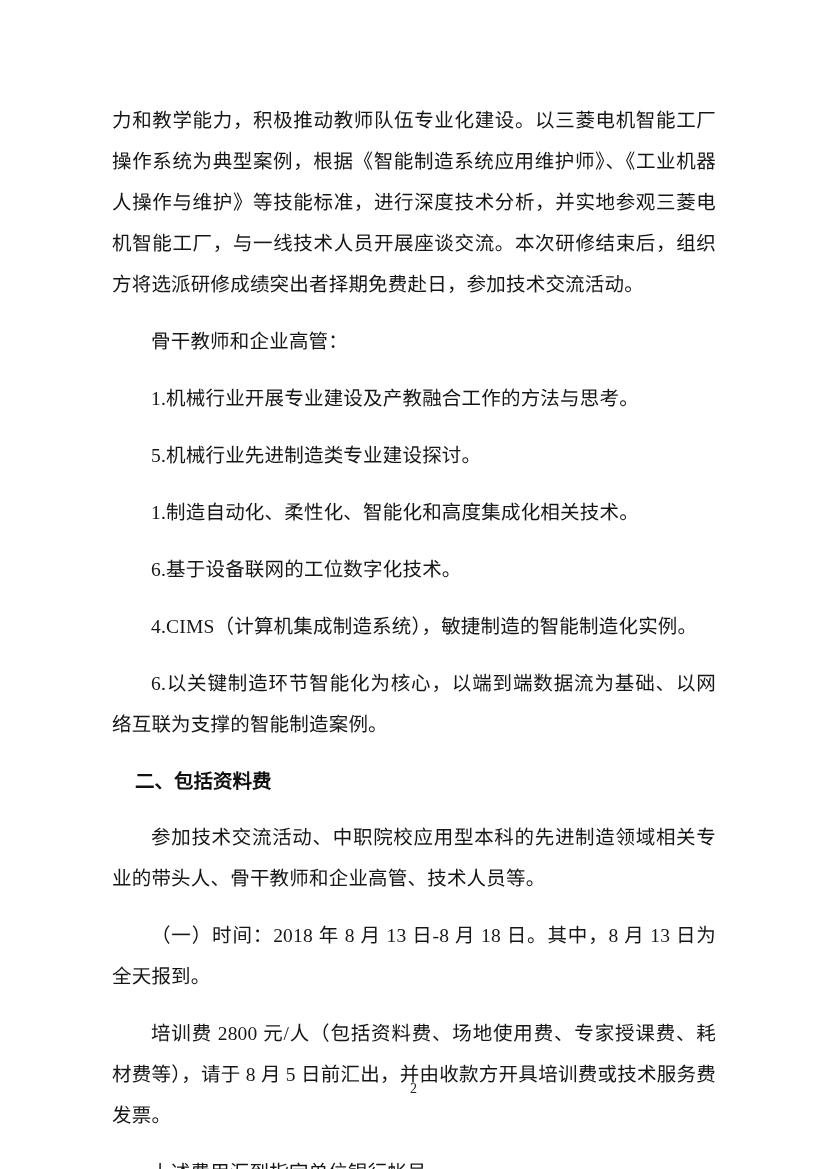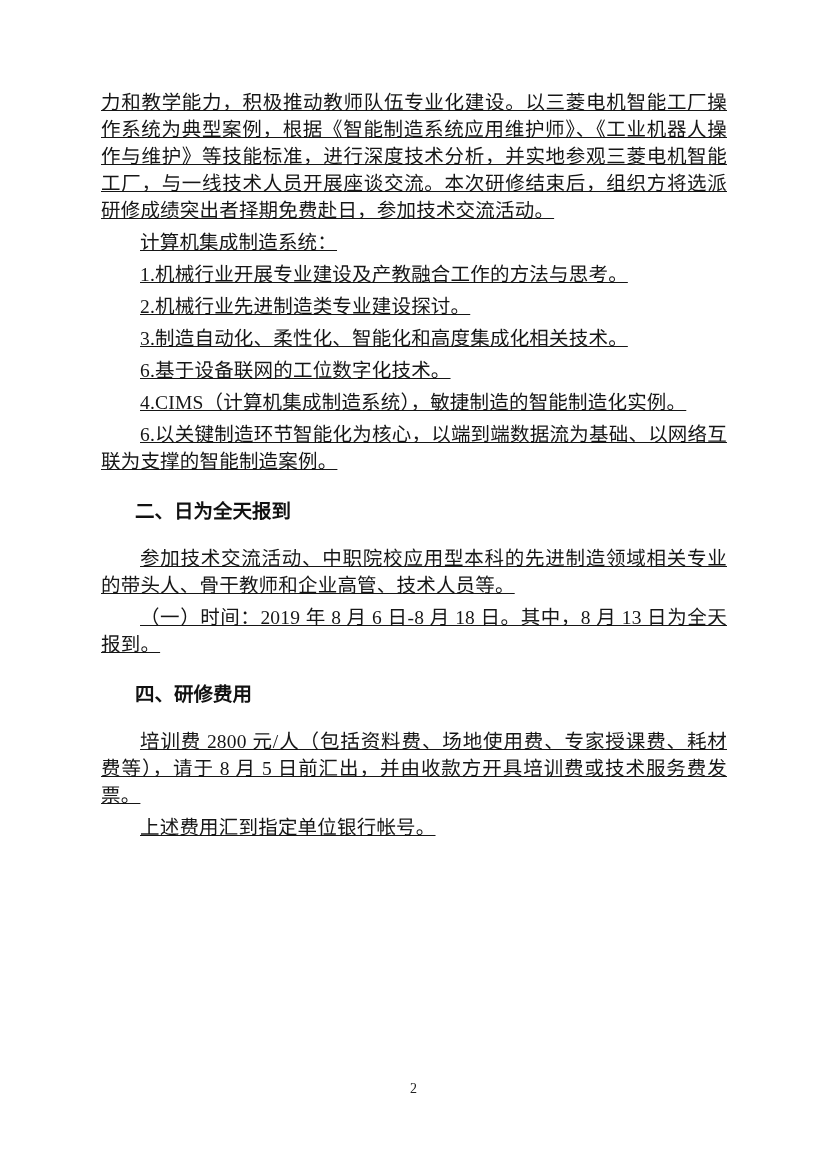--- a/index.html
+++ b/index.html
@@ -22,28 +22,27 @@
     height: 1169px;
     background: #fff;
   }
   .content {
     position: absolute;
     left: 96px;
     top: 84px;
     width: 636px;
   }
   p {
-    margin: 5px;
+    margin: 16px;
     font-size: 19.5px;
-    line-height: 27px;
+    line-height: 41px;
     text-align: justify;
     text-justify: inter-ideograph;
     letter-spacing: 0.2px;
     color: #161616;
-    text-decoration: underline;
   }
   p.indent {
     text-indent: 2em;
   }
   p.body {
     text-indent: 0;
   }
   .heading {
     margin: 0;
     font-size: 19.5px;
@@ -73,33 +72,32 @@
     font-family: "Liberation Serif", "DejaVu Serif", serif;
   }
 </style>
 </head>
 <body>
 
 <div class="page">
   <div class="content">
 
     <p class="body">力和教学能力，积极推动教师队伍专业化建设。以三菱电机智能工厂操作系统为典型案例，根据《智能制造系统应用维护师》、《工业机器人操作与维护》等技能标准，进行深度技术分析，并实地参观三菱电机智能工厂，与一线技术人员开展座谈交流。本次研修结束后，组织方将选派研修成绩突出者择期免费赴日，参加技术交流活动。</p>
-    <p class="indent">计算机集成制造系统：</p>
+    <p class="indent">骨干教师和企业高管：</p>
     <p class="list-item">1.机械行业开展专业建设及产教融合工作的方法与思考。</p>
-    <p class="list-item">2.机械行业先进制造类专业建设探讨。</p>
-    <p class="list-item">3.制造自动化、柔性化、智能化和高度集成化相关技术。</p>
+    <p class="list-item">5.机械行业先进制造类专业建设探讨。</p>
+    <p class="list-item">1.制造自动化、柔性化、智能化和高度集成化相关技术。</p>
     <p class="list-item">6.基于设备联网的工位数字化技术。</p>
     <p class="list-item">4.CIMS（计算机集成制造系统），敏捷制造的智能制造化实例。</p>
     <p class="list-item">6.以关键制造环节智能化为核心，以端到端数据流为基础、以网络互联为支撑的智能制造案例。</p>
 
-    <h2 class="heading gap-before gap-after">二、日为全天报到</h2>
+    <h2 class="heading gap-before gap-after">二、包括资料费</h2>
     <p class="indent">参加技术交流活动、中职院校应用型本科的先进制造领域相关专业的带头人、骨干教师和企业高管、技术人员等。</p>
 
-    <p class="indent">（一）时间：2019 年 8 月 6 日-8 月 18 日。其中，8 月 13 日为全天报到。</p>
+    <p class="indent">（一）时间：2018 年 8 月 13 日-8 月 18 日。其中，8 月 13 日为全天报到。</p>
 
-    <h2 class="heading gap-before gap-after">四、研修费用</h2>
     <p class="indent">培训费 2800 元/人（包括资料费、场地使用费、专家授课费、耗材费等），请于 8 月 5 日前汇出，并由收款方开具培训费或技术服务费发票。</p>
     <p class="indent">上述费用汇到指定单位银行帐号。</p>
 
   </div>
 
   <div class="page-number">2</div>
 </div>
 
 </body></html>

